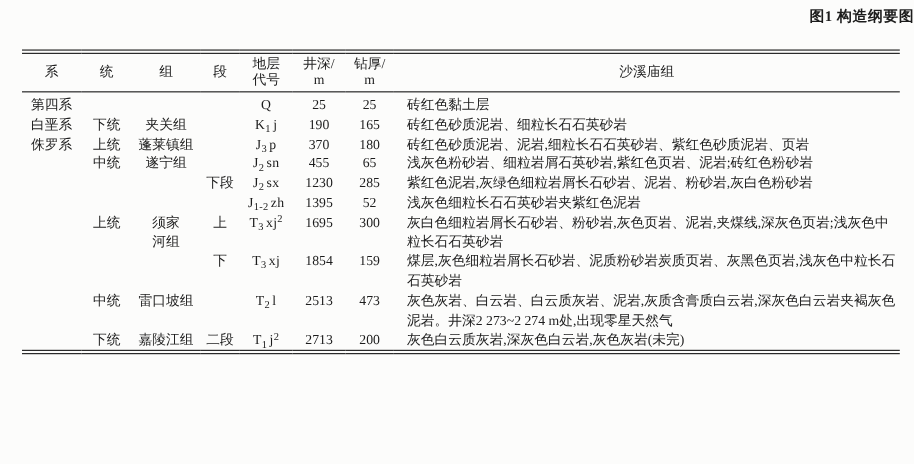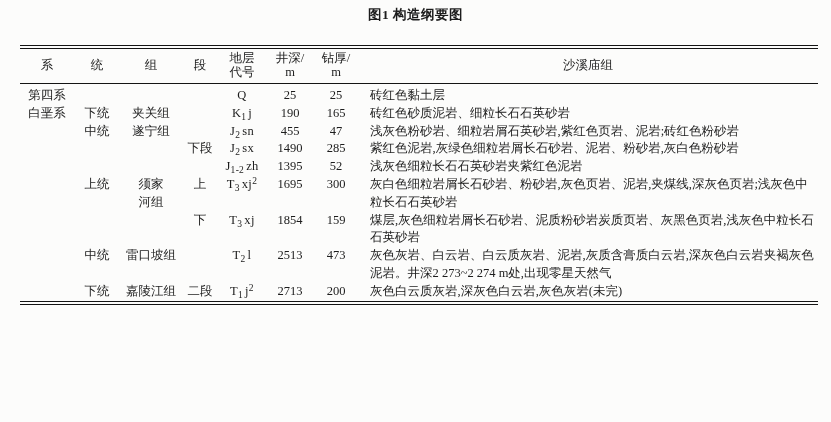--- a/index.html
+++ b/index.html
@@ -10,21 +10,21 @@
   .page {
     position: relative;
     width: 831px;
     height: 422px;
     background: #fcfcfb;
     color: #1c1c1c;
     font-family: "Liberation Serif", "DejaVu Serif", serif;
     overflow: hidden;
   }
   .caption {
-    text-align: center;
+    text-align: right;
     font-weight: bold;
     font-size: 13.5px;
     line-height: 19px;
     letter-spacing: 0.5px;
   }
   .caption.figure { padding-top: 5px; }
   .caption.table  { padding-top: 2px; }
 
   table.strat {
     position: absolute;
@@ -120,36 +120,46 @@
           <td class="col-system">白垩系</td>
           <td class="col-series">下统</td>
           <td class="col-formation">夹关组</td>
           <td class="col-member"></td>
           <td class="col-code">K<sub>1</sub>j</td>
           <td class="col-depth">190</td>
           <td class="col-thickness">165</td>
           <td class="col-lithology">砖红色砂质泥岩、细粒长石石英砂岩</td>
         </tr>
         <tr>
+          <td class="col-system">侏罗系</td>
+          <td class="col-series">上统</td>
+          <td class="col-formation">蓬莱镇组</td>
+          <td class="col-member"></td>
+          <td class="col-code">J<sub>3</sub>p</td>
+          <td class="col-depth">370</td>
+          <td class="col-thickness">180</td>
+          <td class="col-lithology">砖红色砂质泥岩、泥岩,细粒长石石英砂岩、紫红色砂质泥岩、页岩</td>
+        </tr>
+        <tr>
           <td class="col-system"></td>
           <td class="col-series">中统</td>
           <td class="col-formation">遂宁组</td>
           <td class="col-member"></td>
           <td class="col-code">J<sub>2</sub>sn</td>
           <td class="col-depth">455</td>
-          <td class="col-thickness">47</td>
+          <td class="col-thickness">65</td>
           <td class="col-lithology">浅灰色粉砂岩、细粒岩屑石英砂岩,紫红色页岩、泥岩;砖红色粉砂岩</td>
         </tr>
         <tr>
           <td class="col-system"></td>
           <td class="col-series"></td>
           <td class="col-formation"></td>
           <td class="col-member">下段</td>
           <td class="col-code">J<sub>2</sub>sx</td>
-          <td class="col-depth">1490</td>
+          <td class="col-depth">1230</td>
           <td class="col-thickness">285</td>
           <td class="col-lithology">紫红色泥岩,灰绿色细粒岩屑长石砂岩、泥岩、粉砂岩,灰白色粉砂岩</td>
         </tr>
         <tr>
           <td class="col-system"></td>
           <td class="col-series"></td>
           <td class="col-formation"></td>
           <td class="col-member"></td>
           <td class="col-code">J<sub>1-2</sub>zh</td>
           <td class="col-depth">1395</td>

